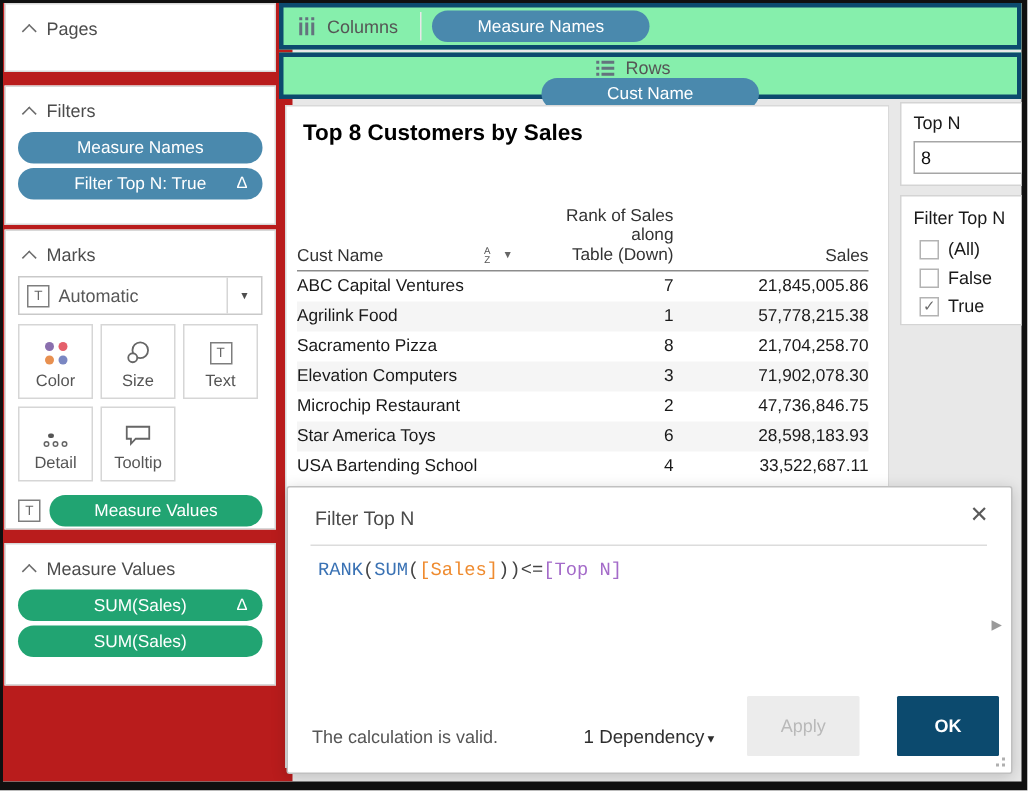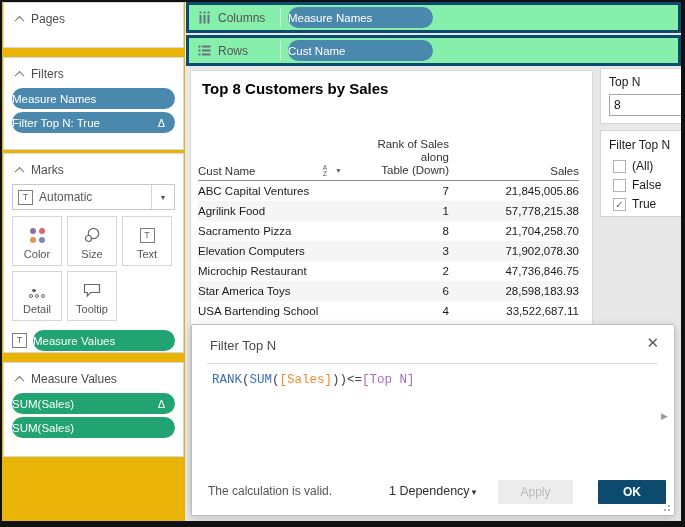--- a/index.html
+++ b/index.html
@@ -3,30 +3,30 @@
 <meta charset="utf-8">
 <style>
   html,body{margin:0;padding:0;background:#fff;}
   .screen{
     position:relative;width:685px;height:527px;box-sizing:border-box;
     border:2px solid #101010;border-right-width:4px;border-bottom-width:6px;
     background:#e8e8e8;overflow:hidden;
     font-family:"Liberation Sans", sans-serif;-webkit-font-smoothing:antialiased;
   }
   
-  .sidebar{position:absolute;left:0;top:0;width:183px;height:100%;background:#eab308;}
+  .sidebar{position:absolute;left:0;top:0;width:183px;height:100%;background:#b91c1c;padding-left:10px;}
   .card{position:absolute;left:1px;width:181px;background:#fff;border:1px solid #d8d8d8;box-sizing:border-box;}
   .card-pages{top:0;height:46px;}
   .card-filters{top:55px;height:93px;}
   .card-marks{top:151px;height:200px;}
   .card-mv{top:360px;height:95px;}
   .sec-head{display:flex;align-items:center;gap:8px;padding:9px 0 0 12px;font-size:12px;color:#4c4c4c;}
   .chev{width:6px;height:6px;border-left:1.6px solid #6b6b6b;border-top:1.6px solid #6b6b6b;transform:rotate(45deg) translate(1px,1px);}
   .pill-stack{padding:7px 8px 0 8px;display:flex;flex-direction:column;gap:3px;}
-  .pill{height:21px;border-radius:11px;display:flex;align-items:center;color:#fff;font-size:11.5px;position:relative;flex:0 0 auto;}
+  .pill{height:21px;border-radius:11px;display:flex;align-items:center;justify-content:center;color:#fff;font-size:11.5px;position:relative;flex:0 0 auto;}
   .pill.blue{background:#4a89ad;}
   .pill.green{background:#21a472;}
   .pill .delta{position:absolute;right:10px;top:50%;transform:translateY(-53%);font-size:11px;color:#fff;}
   .mark-dropdown{margin:7px 8px 0 8px;height:24px;border:1px solid #c9c9c9;display:flex;align-items:center;background:#fff;}
   .t-box{width:13px;height:13px;border:1px solid #7e7e7e;color:#676767;font-size:9px;line-height:11px;display:flex;align-items:center;justify-content:center;flex:0 0 auto;}
   .mark-dropdown .t-box{margin:0 6px 0 5px;}
   .dd-label{flex:1;font-size:12px;color:#585858;}
   .dd-caret{width:22px;align-self:stretch;border-left:1px solid #d6d6d6;display:flex;align-items:center;justify-content:center;font-size:7px;color:#4e4e4e;}
   .marks-grid{margin:6px 8px 0 8px;display:grid;grid-template-columns:50px 50px 50px;grid-auto-rows:50px;gap:5px;}
   .mark-btn{background:#fff;border:1px solid #d6d6d6;display:flex;flex-direction:column;align-items:center;justify-content:flex-end;padding-bottom:5px;gap:5px;font-size:11px;color:#555;box-sizing:border-box;cursor:pointer;}
@@ -39,21 +39,21 @@
   .ic-detail{display:flex;flex-direction:column;align-items:flex-start;gap:2px;}
   .ic-detail .drow{display:flex;gap:2px;}
   .ic-detail .dot{width:4px;height:4px;border-radius:50%;border:1px solid #666;box-sizing:border-box;}
   .ic-detail .dot.fill{background:#555;border-color:#555;margin-left:3px;width:3.5px;height:3.5px;}
   .mv-row{margin:9px 8px 0 8px;display:flex;align-items:center;gap:6px;}
   .mv-row .pill{flex:1;}
   
   .main{position:absolute;left:184px;top:0;right:0;height:100%;}
   .shelf{position:absolute;left:0;right:0;height:31px;background:#86efac;border:3px solid #0c4a6e;box-sizing:border-box;display:flex;align-items:center;}
   .shelf-cols{top:0;}
-  .shelf-rows{top:33px;}
+  .shelf-rows{top:33px;flex-direction:column;}
   .shelf-label-wrap{width:91px;display:flex;align-items:center;gap:7px;padding-left:9px;box-sizing:border-box;}
   .shelf-label{font-size:12px;color:#555;}
   .shelf-sep{width:1px;height:19px;background:#e8e8e8;margin-right:7px;}
   .shelf .pill{width:145px;}
   
   .worksheet{position:absolute;left:4px;top:68px;width:403px;height:442px;background:#fff;border:1px solid #d9d9d9;box-sizing:border-box;}
   .ws-title{position:absolute;left:11px;top:9px;font-size:15px;font-weight:bold;color:#000;}
   .tbl{position:absolute;left:7px;top:52px;width:381px;font-size:11.5px;color:#1a1a1a;}
   .tbl-head{display:flex;align-items:flex-end;border-bottom:1px solid #8c8c8c;padding-bottom:3px;color:#333;}
   .th-name{width:150px;display:flex;align-items:flex-end;}
@@ -83,21 +83,21 @@
   .dlg-div{position:absolute;left:15px;right:16px;top:38px;height:1px;background:#dcdcdc;}
   .dlg-formula{position:absolute;left:20px;top:48px;font-family:"Liberation Mono", monospace;font-size:12.5px;cursor:text;}
   .f-fn{color:#3a72b4;}
   .f-pl{color:#444;}
   .f-field{color:#ef8b2f;}
   .f-param{color:#a46bc9;}
   .dlg-expander{position:absolute;right:6px;top:86px;font-size:9px;color:#9a9a9a;cursor:pointer;}
   .dlg-status{position:absolute;left:16px;bottom:17px;font-size:12px;color:#555;}
   .dlg-dep{position:absolute;left:197px;bottom:17px;font-size:12.5px;color:#2e2e2e;cursor:pointer;}
   .dep-caret{font-size:9px;margin-left:2px;color:#2e2e2e;}
-  .btn{position:absolute;bottom:11px;height:24px;font-size:12px;font-family:inherit;border:none;border-radius:1px;cursor:pointer;}
+  .btn{position:absolute;bottom:11px;height:40px;font-size:12px;font-family:inherit;border:none;border-radius:1px;cursor:pointer;}
   .btn-apply{right:101px;width:75px;background:#ececec;color:#b9b9b9;}
   .btn-ok{right:8px;width:68px;background:#0c4a6e;color:#fff;font-weight:bold;}
   .dlg-grip{position:absolute;right:4px;bottom:4px;width:2px;height:2px;background:#b0b0b0;box-shadow:-4px 0 #b0b0b0,0 -4px #b0b0b0;}
   svg{display:block;}
 </style>
 </head>
 <body>
 
 <div class="screen">
 

